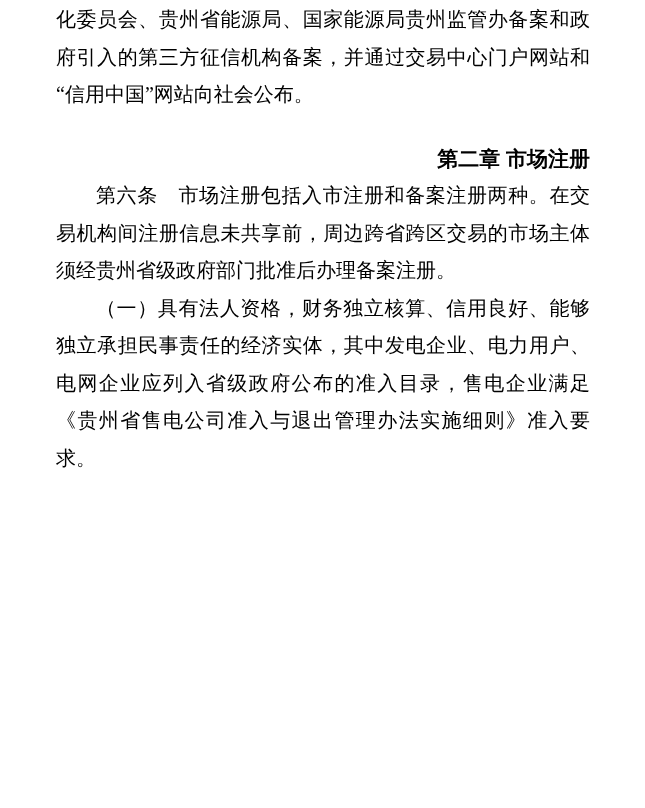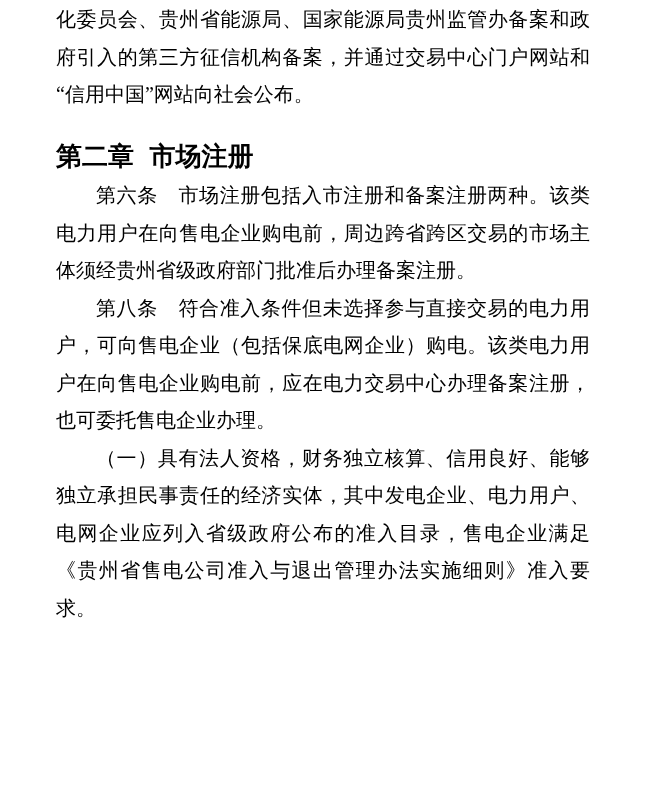--- a/index.html
+++ b/index.html
@@ -27,37 +27,36 @@
     margin: 0;
     text-align: justify;
     text-justify: inter-ideograph;
     line-break: loose;
   }
   .para.indented {
     text-indent: 2em;
   }
   .chapter-heading {
     margin: 26px 0 0 0;
-    text-align: left;
-    font-family: Liberation Mono, monospace;
+    text-align: right;
+    font-family: Liberation Sans, sans-serif;
     font-weight: bold;
-    font-size: 26px;
+    font-size: 21px;
     line-height: 37.5px;
     color: #000000;
   }
 </style>
 </head>
 <body>
 
 <div class="page">
   <p class="para">化委员会、贵州省能源局、国家能源局贵州监管办备案和政府引入的第三方征信机构备案，并通过交易中心门户网站和“信用中国”网站向社会公布。</p>
 
   <h2 class="chapter-heading">第二章 市场注册</h2>
 
-  <p class="para indented">第六条　市场注册包括入市注册和备案注册两种。该类电力用户在向售电企业购电前，周边跨省跨区交易的市场主体须经贵州省级政府部门批准后办理备案注册。</p>
+  <p class="para indented">第六条　市场注册包括入市注册和备案注册两种。在交易机构间注册信息未共享前，周边跨省跨区交易的市场主体须经贵州省级政府部门批准后办理备案注册。</p>
 
 
-  <p class="para indented">第八条　符合准入条件但未选择参与直接交易的电力用户，可向售电企业（包括保底电网企业）购电。该类电力用户在向售电企业购电前，应在电力交易中心办理备案注册，也可委托售电企业办理。</p>
 
 
   <p class="para indented">（一）具有法人资格，财务独立核算、信用良好、能够独立承担民事责任的经济实体，其中发电企业、电力用户、电网企业应列入省级政府公布的准入目录，售电企业满足《贵州省售电公司准入与退出管理办法实施细则》准入要求。</p>
 
 </div>
 
 </body></html>

